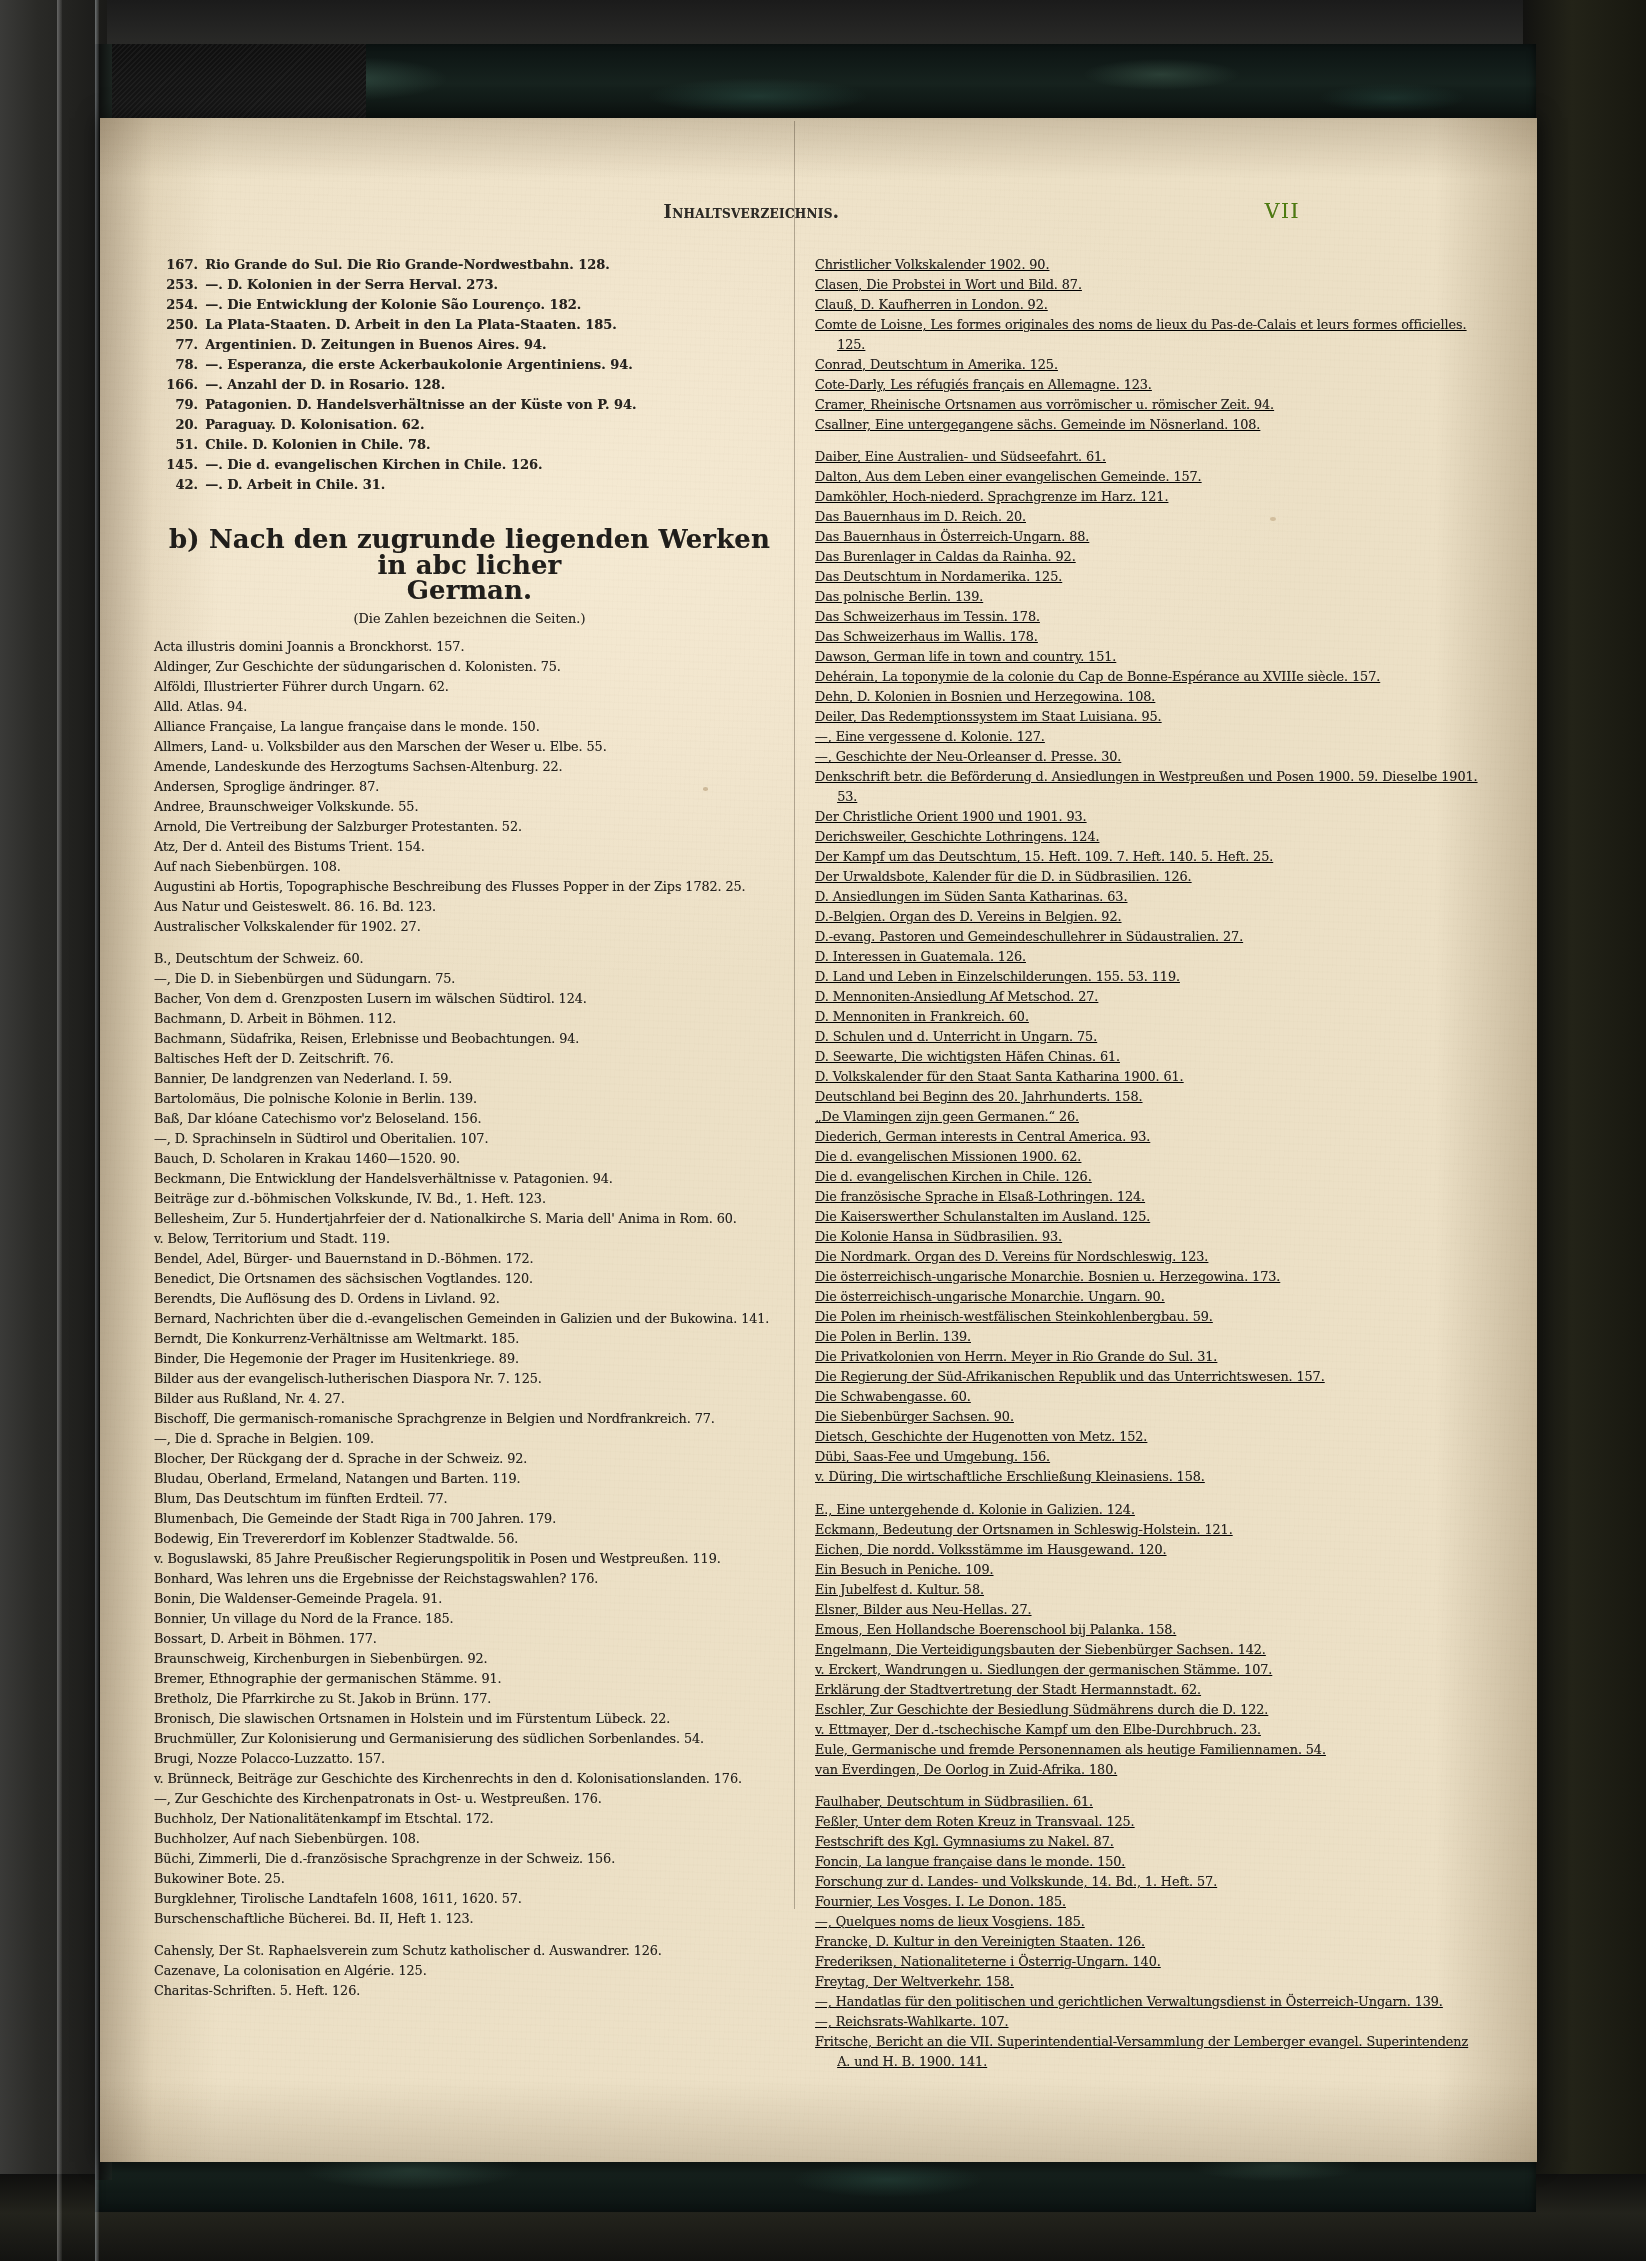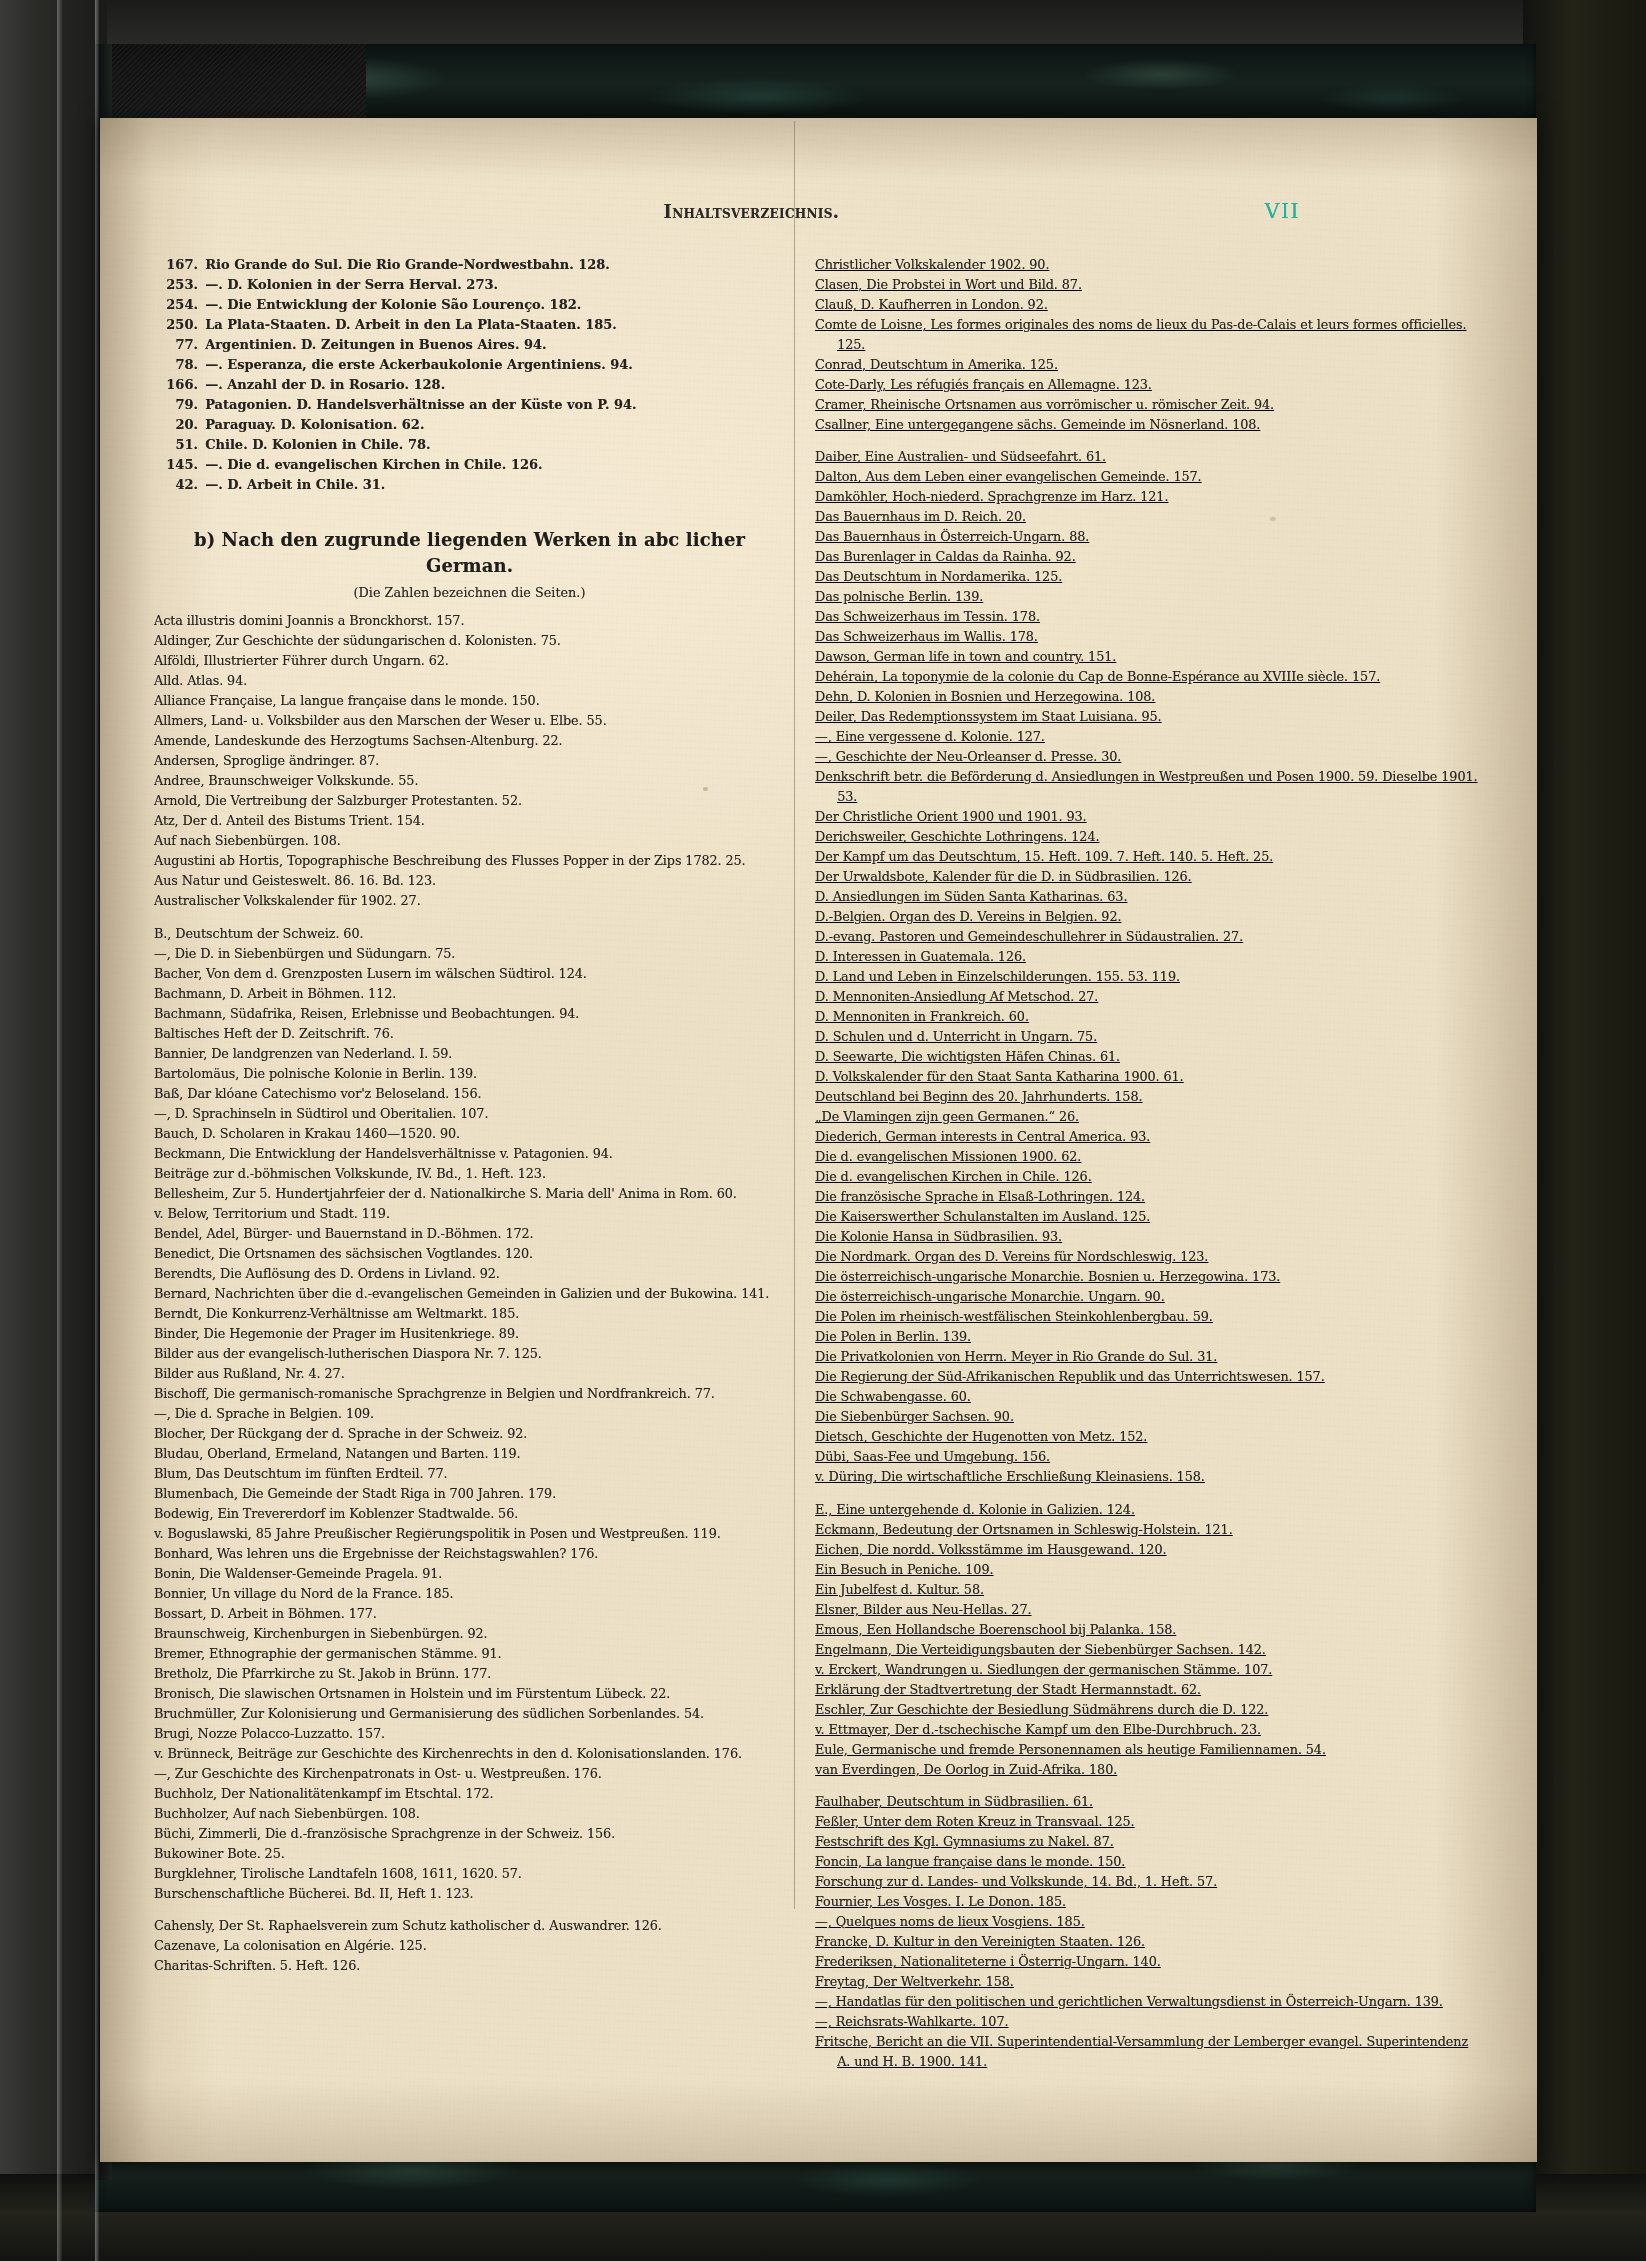--- a/index.html
+++ b/index.html
@@ -74,21 +74,21 @@
 
   .running-head{position:absolute;left:0;top:82px;width:100%;
         display:flex;align-items:baseline;}
   .rh-title{position:absolute;left:557px;
         font-family:"DejaVu Serif",serif;font-weight:700;
         font-size:19px;letter-spacing:0.3px;color:#2c2a26;
         font-variant:small-caps;
         transform:scaleX(.93);}
   .rh-folio{position:absolute;right:80px;top:-1px;
         font-family:"DejaVu Serif",serif;font-size:20.4px;letter-spacing:1.5px;
-        color:#14b8a6;}
+        color:#4d7c0f;}
 
   .cols{position:absolute;left:0;top:137px;width:100%;height:1819px;}
   .col{position:absolute;top:0;}
   .col-left{left:54px;width:631px;}
   .col-right{left:715px;width:674px;text-decoration:underline;}
   .rule{position:absolute;left:694px;top:3.1px;width:1px;height:1788px;
         background:rgba(60,50,35,.35);}
 
   
   .ln{
@@ -107,21 +107,21 @@
   .ln.gap{ margin-top:12.3px; }
 
   
   .numrow{display:flex;align-items:baseline;font-size:13px;line-height:20px;color:#26231f;font-weight:bold;}
   .numrow .n{width:44px;text-align:right;padding-right:7.2px;flex:0 0 auto;font-family:"DejaVu Serif",serif;}
   .numrow .t{flex:1 1 auto;}
 
   
   .sect{margin-top:32px;margin-bottom:4.1px;text-align:center;}
   .sect h2{margin:0;font-family:"DejaVu Serif",serif;font-weight:700;
-        font-size:18px;line-height:25.5px;color:#201e1b;letter-spacing:0.1px;}
+        font-size:26px;line-height:25.5px;color:#201e1b;letter-spacing:0.1px;}
   .sect .note{margin:7.2px 0 11.2px 0;font-size:12.8px;color:#2a2723;}
 
   .inked{ text-shadow:0 0 0.3px rgba(40,34,26,.45); }
 </style>
 </head>
 <body>
 
 <div class="scene">
 
   <div class="desk-top"></div>

